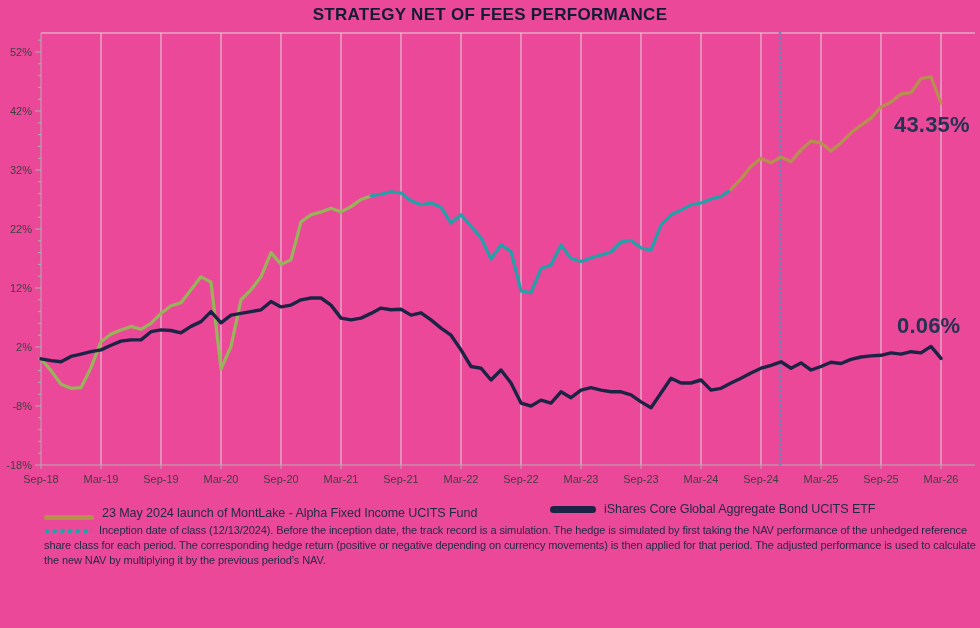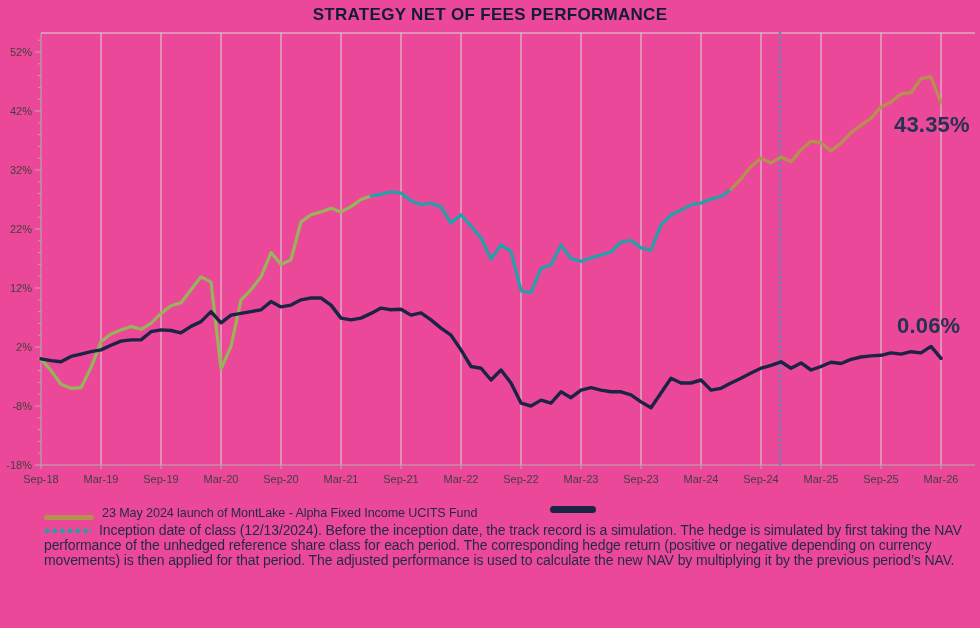--- a/index.html
+++ b/index.html
@@ -11,21 +11,21 @@
   .tick{font:11px "Liberation Sans",sans-serif;fill:#3f3f3f;}
   .ann{position:absolute;font-weight:bold;font-size:22px;color:#243352;letter-spacing:.2px;}
   .ann-gold{left:894px;top:112px;}
   .ann-navy{left:897px;top:313px;}
   .legend{position:absolute;left:44px;top:498px;width:934px;color:#1f2a45;}
   .lrow{position:relative;height:22px;display:flex;align-items:flex-end;}
   .lmark{display:inline-block;width:50px;height:5px;border-radius:3px;margin-right:8px;flex:0 0 auto;}
   .lmark.navy{width:46px;height:7px;border-radius:4px;}
   .llabel{font-size:12.6px;letter-spacing:-.1px;white-space:nowrap;}
   .litem2{position:absolute;left:506px;top:0;height:22px;display:flex;align-items:center;}
-  .disclaimer{margin:3px 0 0 0;font-size:14px;line-height:15.2px;letter-spacing:-.1px;text-align:left;}
+  .disclaimer{margin:3px 0 0 0;font-size:11px;line-height:15.2px;letter-spacing:-.1px;text-align:left;}
   .lmark.dotted{width:48px;height:6px;border-radius:0;vertical-align:middle;margin-right:7px;
       background-image:radial-gradient(circle at 3px 3px,#21a2a9 2.3px,rgba(0,0,0,0) 2.6px);
       background-size:7.7px 6px;background-repeat:repeat-x;}
 </style>
 </head>
 <body>
 
 <div class="stage">
   <div class="title">STRATEGY NET OF FEES PERFORMANCE</div>
 
@@ -134,17 +134,18 @@
 
   <div class="ann ann-gold">43.35%</div>
   <div class="ann ann-navy">0.06%</div>
 
   <div class="legend">
     <div class="lrow">
       <span class="lmark" style="background: rgb(182, 145, 77);"></span>
       <span class="llabel">23 May 2024 launch of MontLake - Alpha Fixed Income UCITS Fund</span>
       <span class="litem2">
         <span class="lmark navy" style="background: rgb(28, 36, 69);"></span>
+        <span class="llabel">iShares Core Global Aggregate Bond UCITS ETF</span>
       </span>
     </div>
     <p class="disclaimer"><span class="lmark dotted"></span><span>Inception date of class (12/13/2024). Before the inception date, the track record is a simulation. The hedge is simulated by first taking the NAV performance of the unhedged reference share class for each period. The corresponding hedge return (positive or negative depending on currency movements) is then applied for that period. The adjusted performance is used to calculate the new NAV by multiplying it by the previous period’s NAV.</span></p>
   </div>
 </div>
 
 </body></html>

